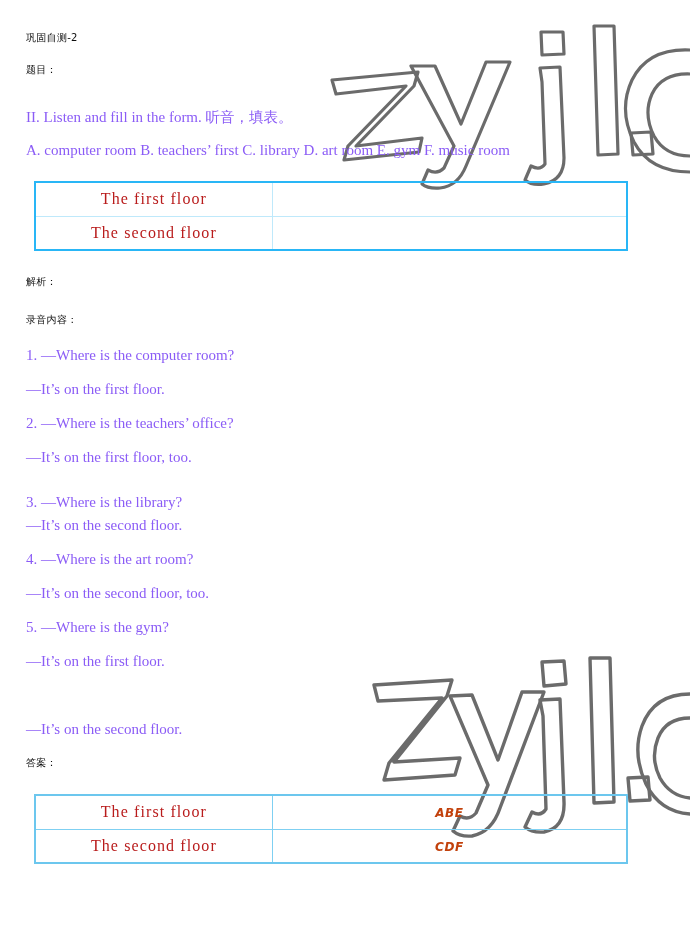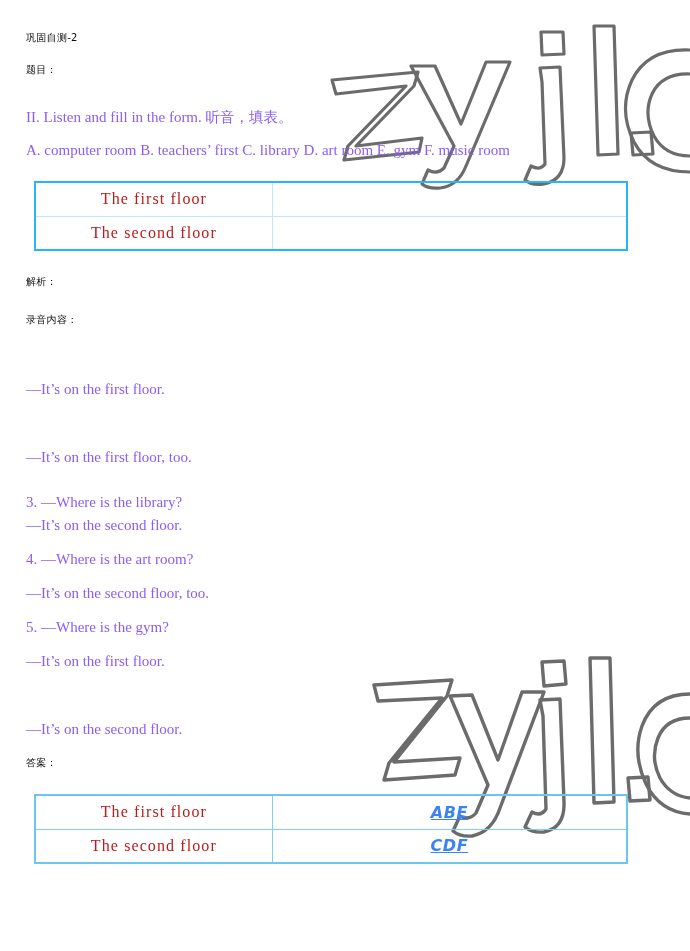--- a/index.html
+++ b/index.html
@@ -107,24 +107,23 @@
   }
   .table-answer tr:first-child td { border-top: none; }
   .table-answer tr:last-child td  { border-bottom: none; }
   .table-answer td:first-child    { border-left: none; }
   .table-answer td:last-child     { border-right: none; }
 
   .answer-text {
     font-family: "DejaVu Sans", "Liberation Sans", sans-serif;
     font-style: italic;
     font-weight: bold;
-    font-size: 16px;
-    color: #3b82f6;
+    font-size: 12px;
+    color: #c2410c;
     letter-spacing: .6px;
-    text-decoration: underline;
   }
 </style>
 </head>
 <body>
 
 <div id="page">
 
   <div class="watermark wm-top">
     <svg width="372" height="180" viewBox="0 0 372 180" fill="none" stroke="#6b6b6b" stroke-width="3.2" stroke-linejoin="round" stroke-linecap="round">
 
@@ -185,21 +184,23 @@
         <td class="label-cell">The  second  floor</td>
         <td class="value-cell"></td>
       </tr>
     </tbody>
   </table>
 
   <div class="line cn" style="top:275px">解析：</div>
 
   <div class="line cn" style="top:313px">录音内容：</div>
 
+  <div class="line en" style="top:347px">1. —Where is the computer room?</div>
   <div class="line en" style="top:381px">—It’s on the first floor.</div>
+  <div class="line en" style="top:415px">2. —Where is the teachers’ office?</div>
   <div class="line en" style="top:449px">—It’s on the first floor, too.</div>
   <div class="line en" style="top:494px">3. —Where is the library?</div>
   <div class="line en" style="top:517px">—It’s on the second floor.</div>
   <div class="line en" style="top:551px">4. —Where is the art room?</div>
   <div class="line en" style="top:585px">—It’s on the second floor, too.</div>
   <div class="line en" style="top:619px">5. —Where is the gym?</div>
   <div class="line en" style="top:653px">—It’s on the first floor.</div>
   <div class="line en" style="top:721px">—It’s on the second floor.</div>
 
   <div class="line cn" style="top:756px">答案：</div>

